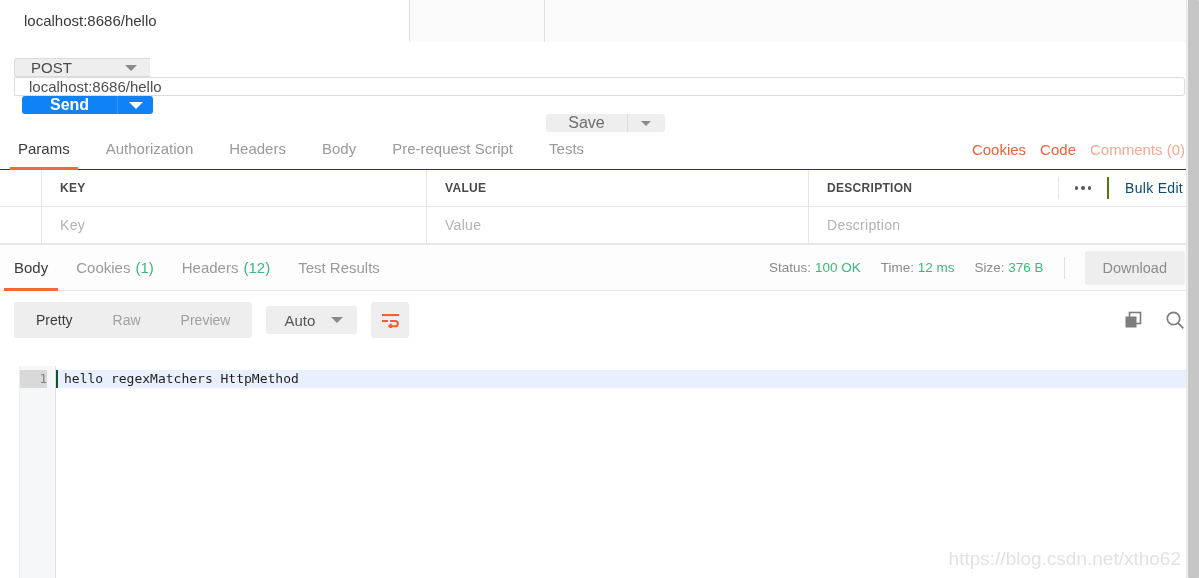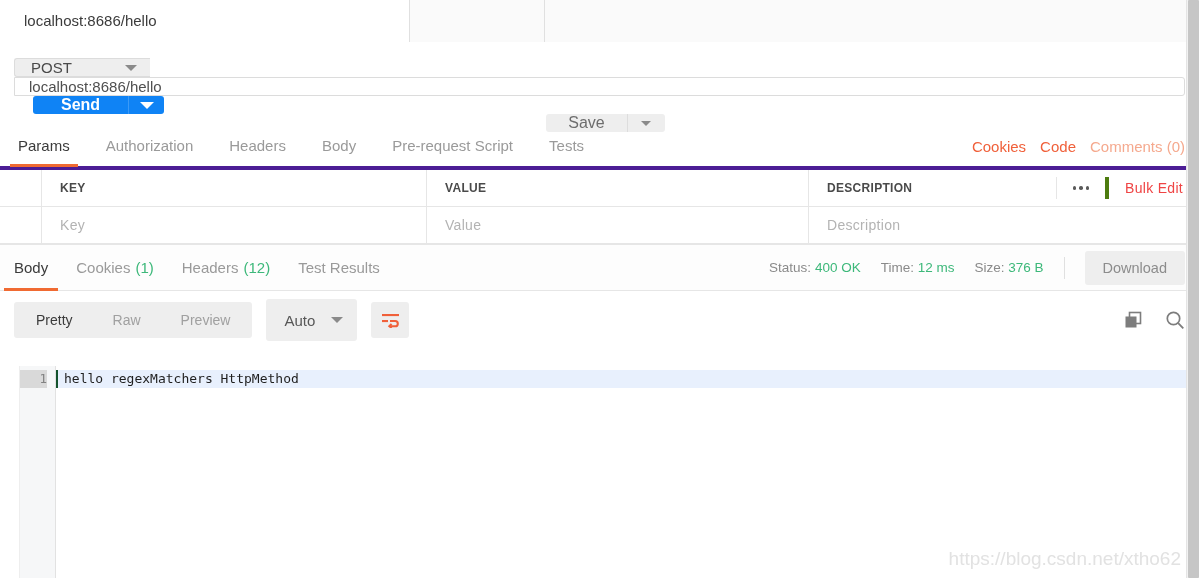--- a/index.html
+++ b/index.html
@@ -68,21 +68,21 @@
     background: #ffffff;
     border: 1px solid #dcdcdc;
     border-radius: 0 3px 3px 0;
     display: flex;
     align-items: center;
     padding: 0 14px;
     font-size: 15px;
     color: #4f4f4f;
     cursor: text;
   }
-  .send-group { display: flex; margin-left: 19px; }
+  .send-group { display: flex; margin-left: 8px; }
   .send-btn {
     background: #0f83f5;
     color: #ffffff;
     font-size: 16px;
     font-weight: bold;
     border: none;
     border-radius: 3px 0 0 3px;
     padding: 0 28px;
     cursor: pointer;
     font-family: inherit;
@@ -122,21 +122,21 @@
   }
   .caret-w { border-left: 7px solid transparent; border-right: 7px solid transparent; border-top: 7px solid #ffffff; }
   .caret-g { border-left: 6px solid transparent; border-right: 6px solid transparent; border-top: 6px solid #8a8a8a; }
   .caret-s { border-left: 5px solid transparent; border-right: 5px solid transparent; border-top: 5px solid #8a8a8a; }
 
   
   .reqtabs {
     height: 44px;
     display: flex;
     align-items: flex-end;
-    border-bottom: 4px solid #4c1d95;
+    border-bottom: 1px solid #4c1d95;
     padding: 0 14px 0 0;
     position: relative;
   }
   .reqtabs .tabs { display: flex; align-items: flex-end; height: 44px; }
   .reqtab {
     font-size: 15px;
     color: #9a9a9a;
     padding: 0 18px 12px 18px;
     cursor: pointer;
     position: relative;
@@ -182,22 +182,22 @@
     margin-left: auto; display: flex; align-items: center;
     font-weight: normal;
   }
   .dots {
     display: flex; gap: 3px; align-items: center;
     padding: 0 16px; border-left: 1px solid #e6e6e6; height: 22px;
     cursor: pointer;
   }
   .dots i { width: 3.5px; height: 3.5px; background: #5a5a5a; border-radius: 50%; display: block; }
   .bulk {
-    color: #ef4444; font-size: 14px; font-weight: normal;
-    padding: 0 16px 0 16px; border-left: 4px solid #4d7c0f;
+    color: #0c4a6e; font-size: 14px; font-weight: normal;
+    padding: 0 16px 0 16px; border-left: 2px solid #4d7c0f;
     display: flex; align-items: center; height: 22px; cursor: pointer;
   }
 
   
   .respbar {
     height: 46px; display: flex; align-items: center;
     border-bottom: 1px solid #e6e6e6;
     padding-right: 14px;
     background: #fdfdfd;
   }
@@ -228,21 +228,21 @@
   .seg {
     background: #eeeeee; border-radius: 3px; display: flex; align-items: center;
     height: 36px; padding: 0 2px;
   }
   .seg .s {
     font-size: 14px; color: #a0a0a0; padding: 0 20px; cursor: pointer;
     height: 36px; display: flex; align-items: center;
   }
   .seg .s.active { color: #3b3b3b; }
   .auto {
-    background: #eeeeee; border-radius: 3px; height: 42px; margin-left: 14px;
+    background: #eeeeee; border-radius: 3px; height: 28px; margin-left: 14px;
     display: flex; align-items: center; gap: 16px; padding: 0 14px 0 18px;
     font-size: 15px; color: #575757; cursor: pointer;
   }
   .wrap-btn {
     background: #eeeeee; border-radius: 3px; height: 36px; width: 38px;
     margin-left: 14px; display: flex; align-items: center; justify-content: center;
     cursor: pointer;
   }
   .body-icons { margin-left: auto; display: flex; align-items: center; gap: 22px; }
   .icon-btn { cursor: pointer; display: flex; align-items: center; }
@@ -383,21 +383,21 @@
       <span>Headers</span>
       <span class="cnt">(12)</span>
     </div>
     <div class="resptab">
       <span>Test Results</span>
     </div>
   </div>
   <div class="meta">
     <span class="m">
       <span>Status:</span>
-      <b>400 OK</b>
+      <b>100 OK</b>
     </span>
     <span class="m">
       <span>Time:</span>
       <b>12 ms</b>
     </span>
     <span class="m">
       <span>Size:</span>
       <b>376 B</b>
     </span>
     <span class="sep"></span>

